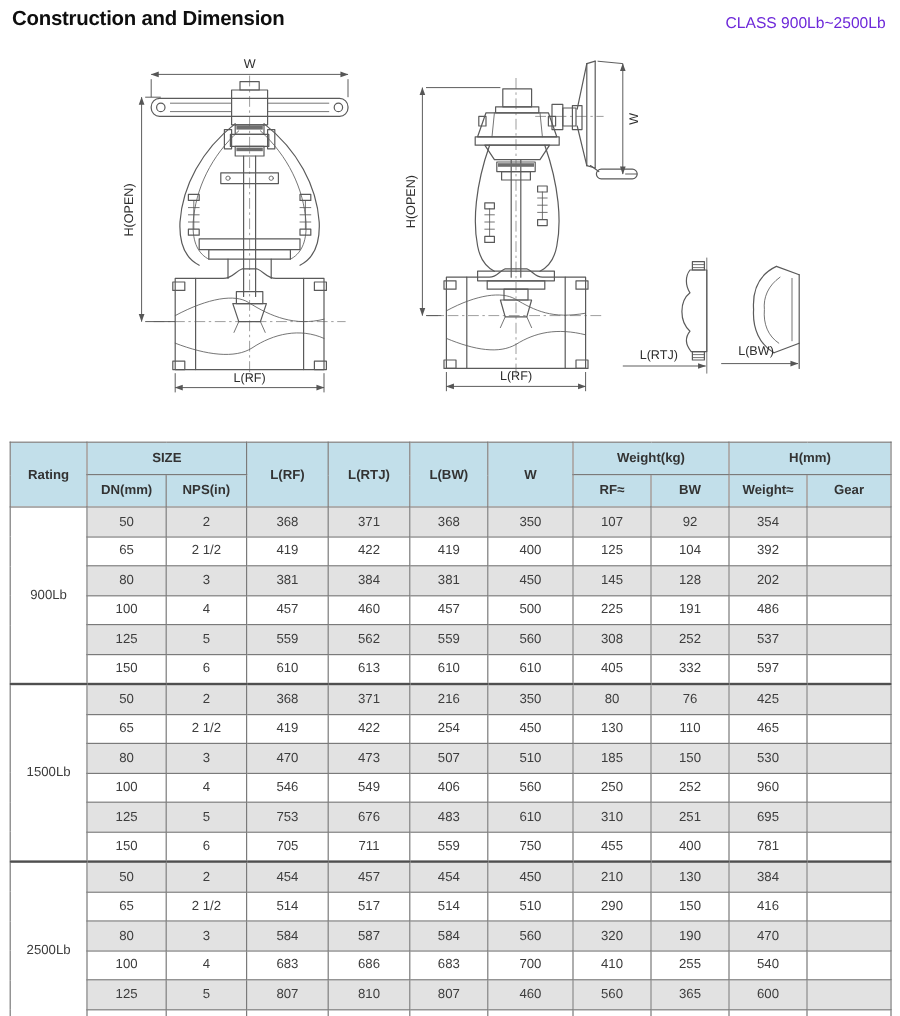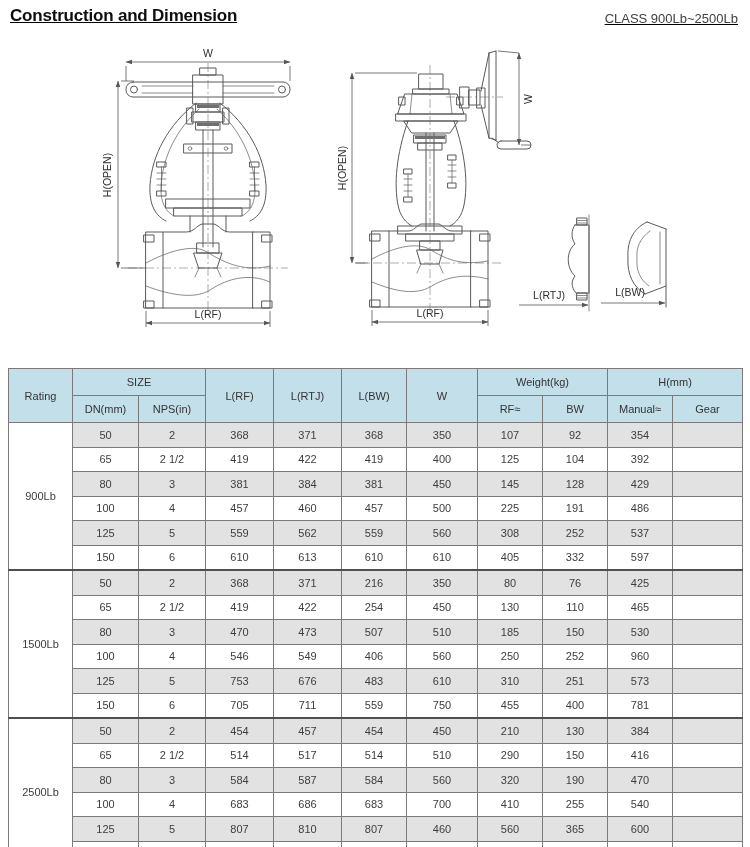--- a/index.html
+++ b/index.html
@@ -6,35 +6,35 @@
     --header-bg:#c2dfea;
     --row-alt-bg:#e2e2e2;
     --border:#7a7a7a;
     --line:#5a5a5a;
   }
   html,body{margin:0;padding:0;}
   body{
     width:750px;height:847px;position:relative;background:#ffffff;
     font-family:"Liberation Sans",sans-serif;overflow:hidden;
   }
-  .header{position:absolute;left:10px;right:12px;top:6px;display:flex;justify-content:space-between;align-items:center;text-decoration:underline;}
+  .header{position:absolute;left:10px;right:12px;top:6px;display:flex;justify-content:space-between;align-items:center;}
   .title{font-size:17px;font-weight:bold;color:#0e0e0e;letter-spacing:-0.2px;}
-  .class-label{font-size:13px;color:#404040;margin-top:4px;}
+  .class-label{font-size:13px;color:#6d28d9;margin-top:4px;}
   svg.drawing{position:absolute;left:0;top:35px;display:block;}
   svg .ln{stroke:var(--line);stroke-width:1;fill:none;stroke-linecap:round;stroke-linejoin:round;}
   svg .thin{stroke-width:0.7;}
   svg .dark{fill:#6f6f6f;stroke:none;}
   svg .dim{stroke:#565656;stroke-width:0.8;fill:none;}
   svg .cl{stroke:#8a8a8a;stroke-width:0.7;fill:none;stroke-dasharray:9 3 2 3;}
   svg text{font-family:"Liberation Sans",sans-serif;font-size:10.5px;fill:#2e2e2e;}
   .table-wrap{position:absolute;left:8px;top:368px;width:734px;}
   table{border-collapse:collapse;table-layout:fixed;width:734px;border:1px solid #585858;}
   th,td{border:1px solid var(--border);text-align:center;vertical-align:middle;padding:0;
         font-size:11px;font-weight:normal;color:#3d3d3d;overflow:hidden;white-space:nowrap;}
-  thead th{background:var(--header-bg);height:26px;color:#333333;}
+  thead th{background:var(--header-bg);height:26px;color:#333333;font-weight:bold;}
   tbody td{height:23.5px;background:#ffffff;}
   tbody tr.alt td{background:var(--row-alt-bg);}
   tbody td.rating-cell, tbody tr.alt td.rating-cell{background:#ffffff;}
   tbody tr.group-start td{border-top:2px solid #4f4f4f;}
 </style>
 </head>
 <body>
 
 <div class="header">
   <div class="title">Construction and Dimension</div>
@@ -266,21 +266,21 @@
         <th rowspan="2">L(BW)</th>
         <th rowspan="2">W</th>
         <th colspan="2">Weight(kg)</th>
         <th colspan="2">H(mm)</th>
       </tr>
       <tr>
         <th>DN(mm)</th>
         <th>NPS(in)</th>
         <th>RF≈</th>
         <th>BW</th>
-        <th>Manual≈</th>
+        <th>Weight≈</th>
         <th>Gear</th>
       </tr>
     </thead>
     <tbody>
         <tr class="alt">
           <td rowspan="6" class="rating-cell">900Lb</td>
           <td>50</td>
           <td>2</td>
           <td>368</td>
           <td>371</td>
@@ -305,21 +305,21 @@
         </tr>
         <tr class="alt">
           <td>80</td>
           <td>3</td>
           <td>381</td>
           <td>384</td>
           <td>381</td>
           <td>450</td>
           <td>145</td>
           <td>128</td>
-          <td>429</td>
+          <td>202</td>
           <td></td>
         </tr>
         <tr>
           <td>100</td>
           <td>4</td>
           <td>457</td>
           <td>460</td>
           <td>457</td>
           <td>500</td>
           <td>225</td>
@@ -402,21 +402,21 @@
         </tr>
         <tr class="alt">
           <td>125</td>
           <td>5</td>
           <td>753</td>
           <td>676</td>
           <td>483</td>
           <td>610</td>
           <td>310</td>
           <td>251</td>
-          <td>573</td>
+          <td>695</td>
           <td></td>
         </tr>
         <tr>
           <td>150</td>
           <td>6</td>
           <td>705</td>
           <td>711</td>
           <td>559</td>
           <td>750</td>
           <td>455</td>

